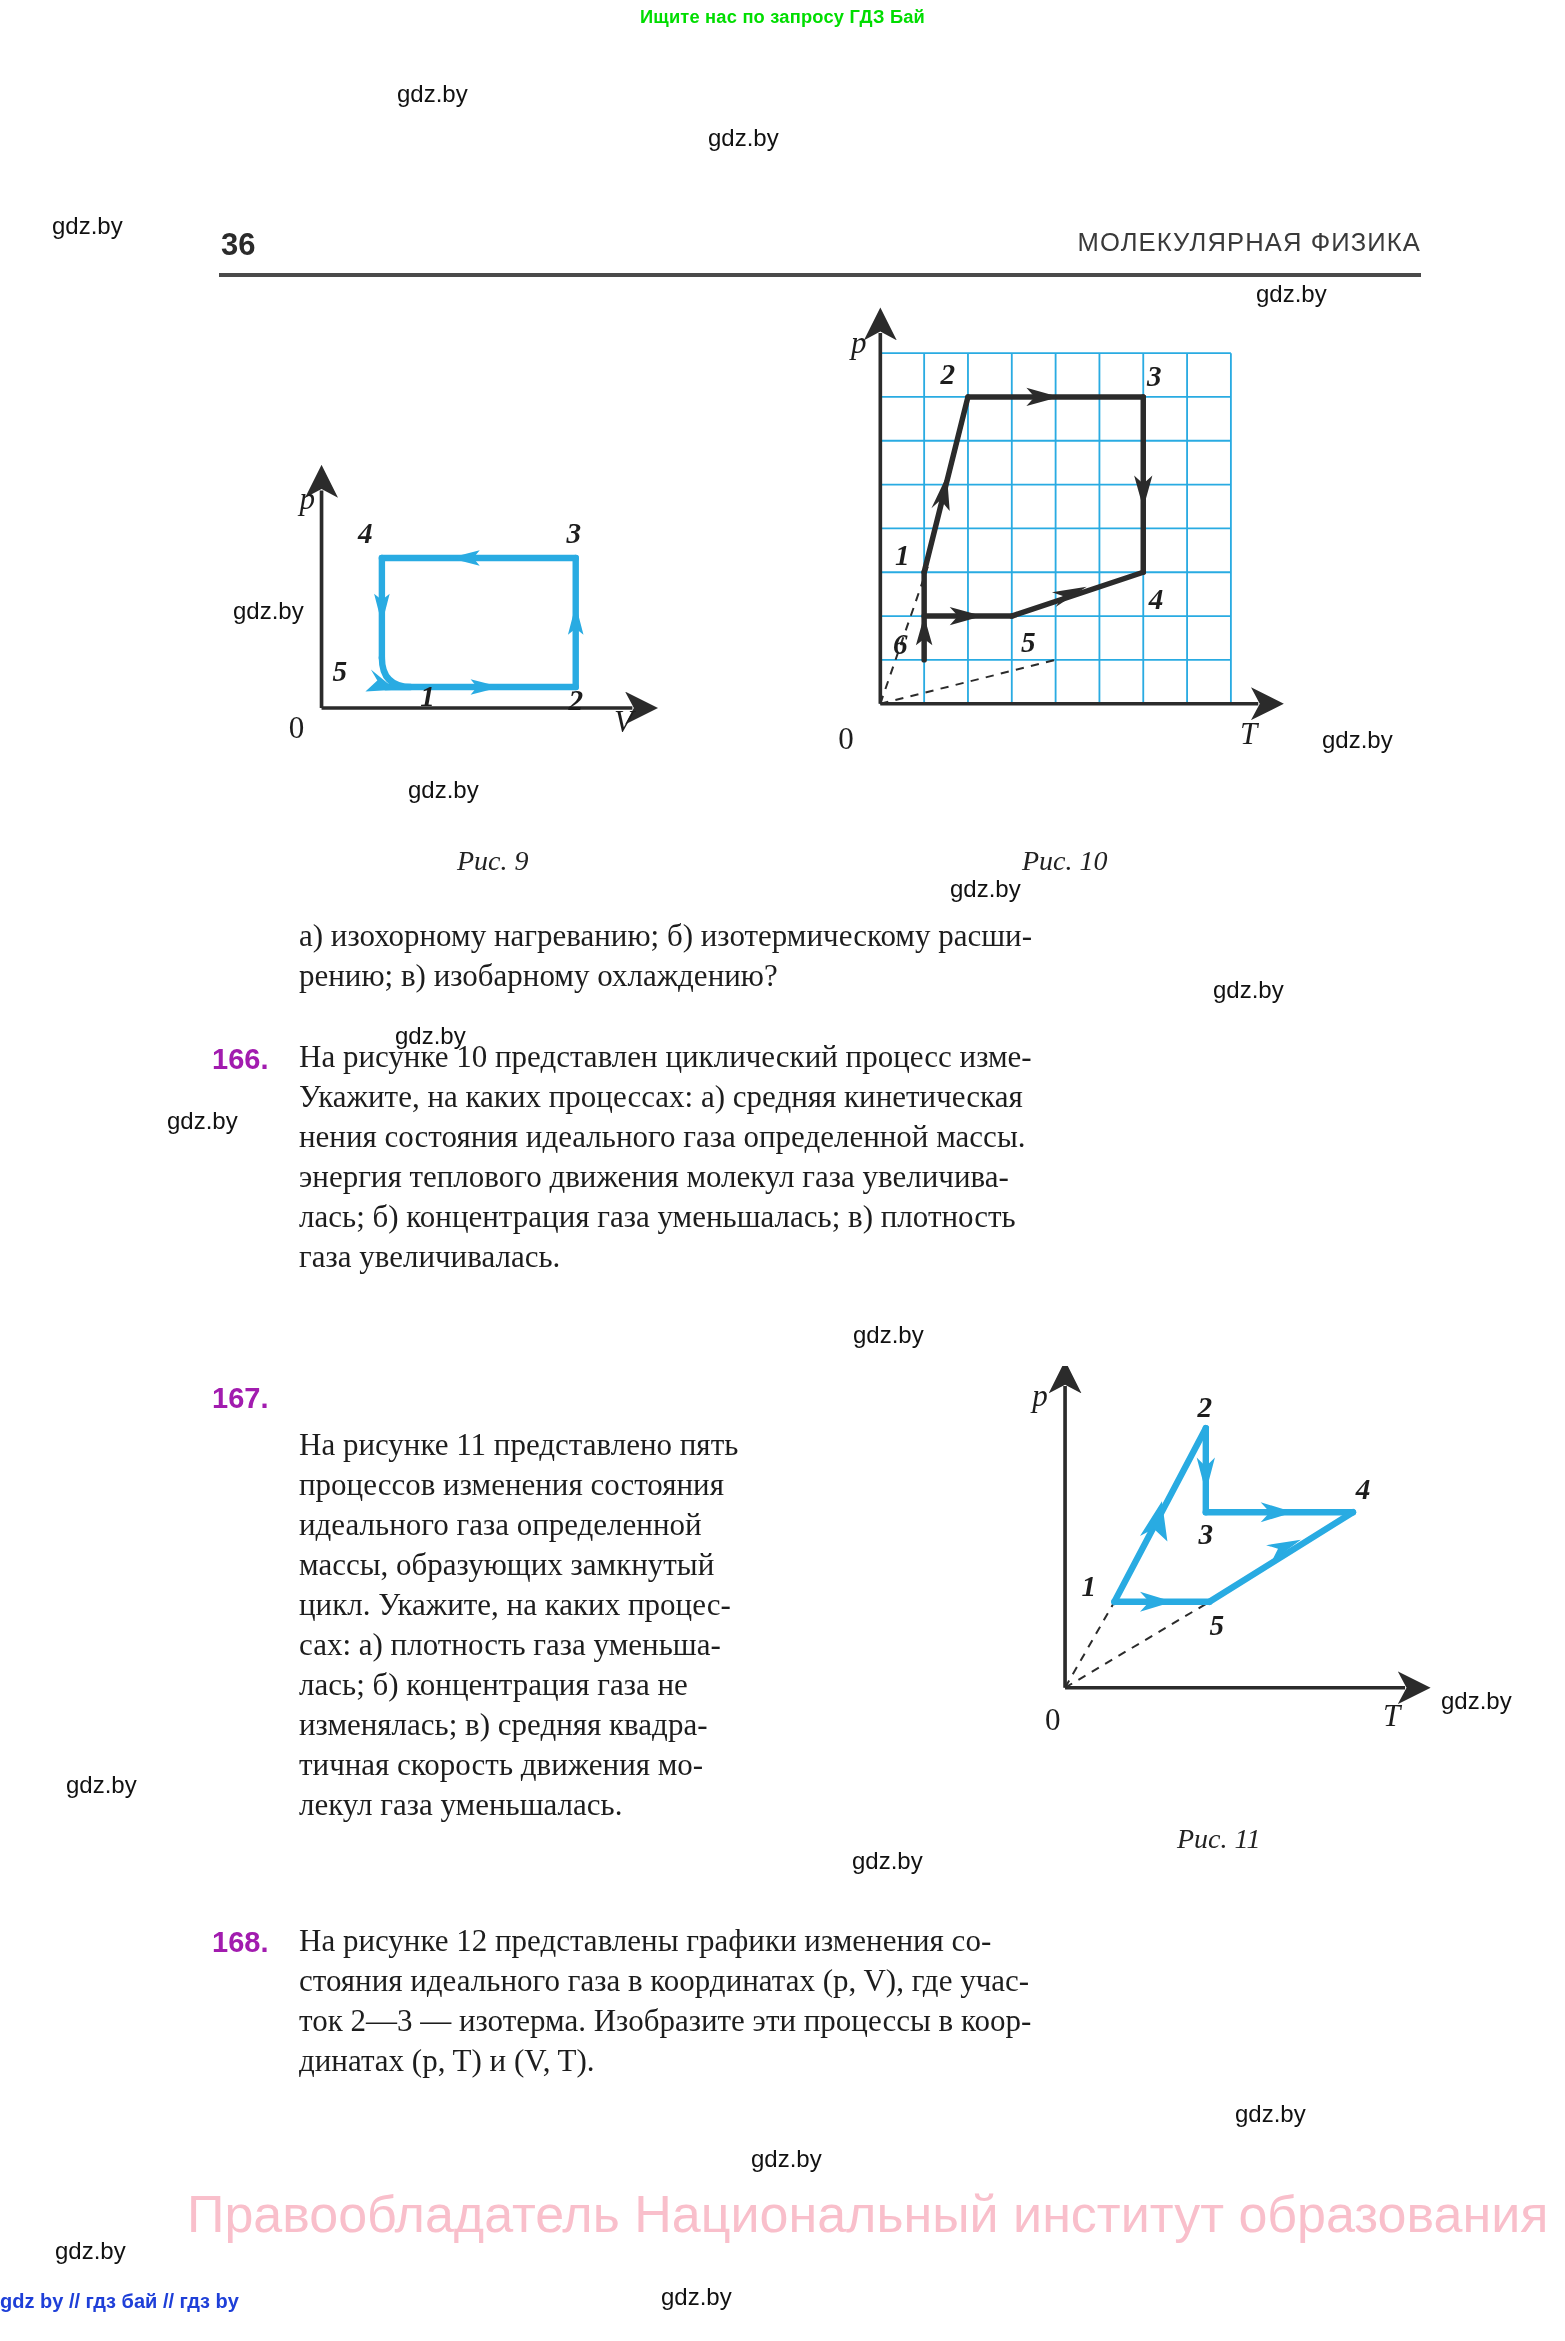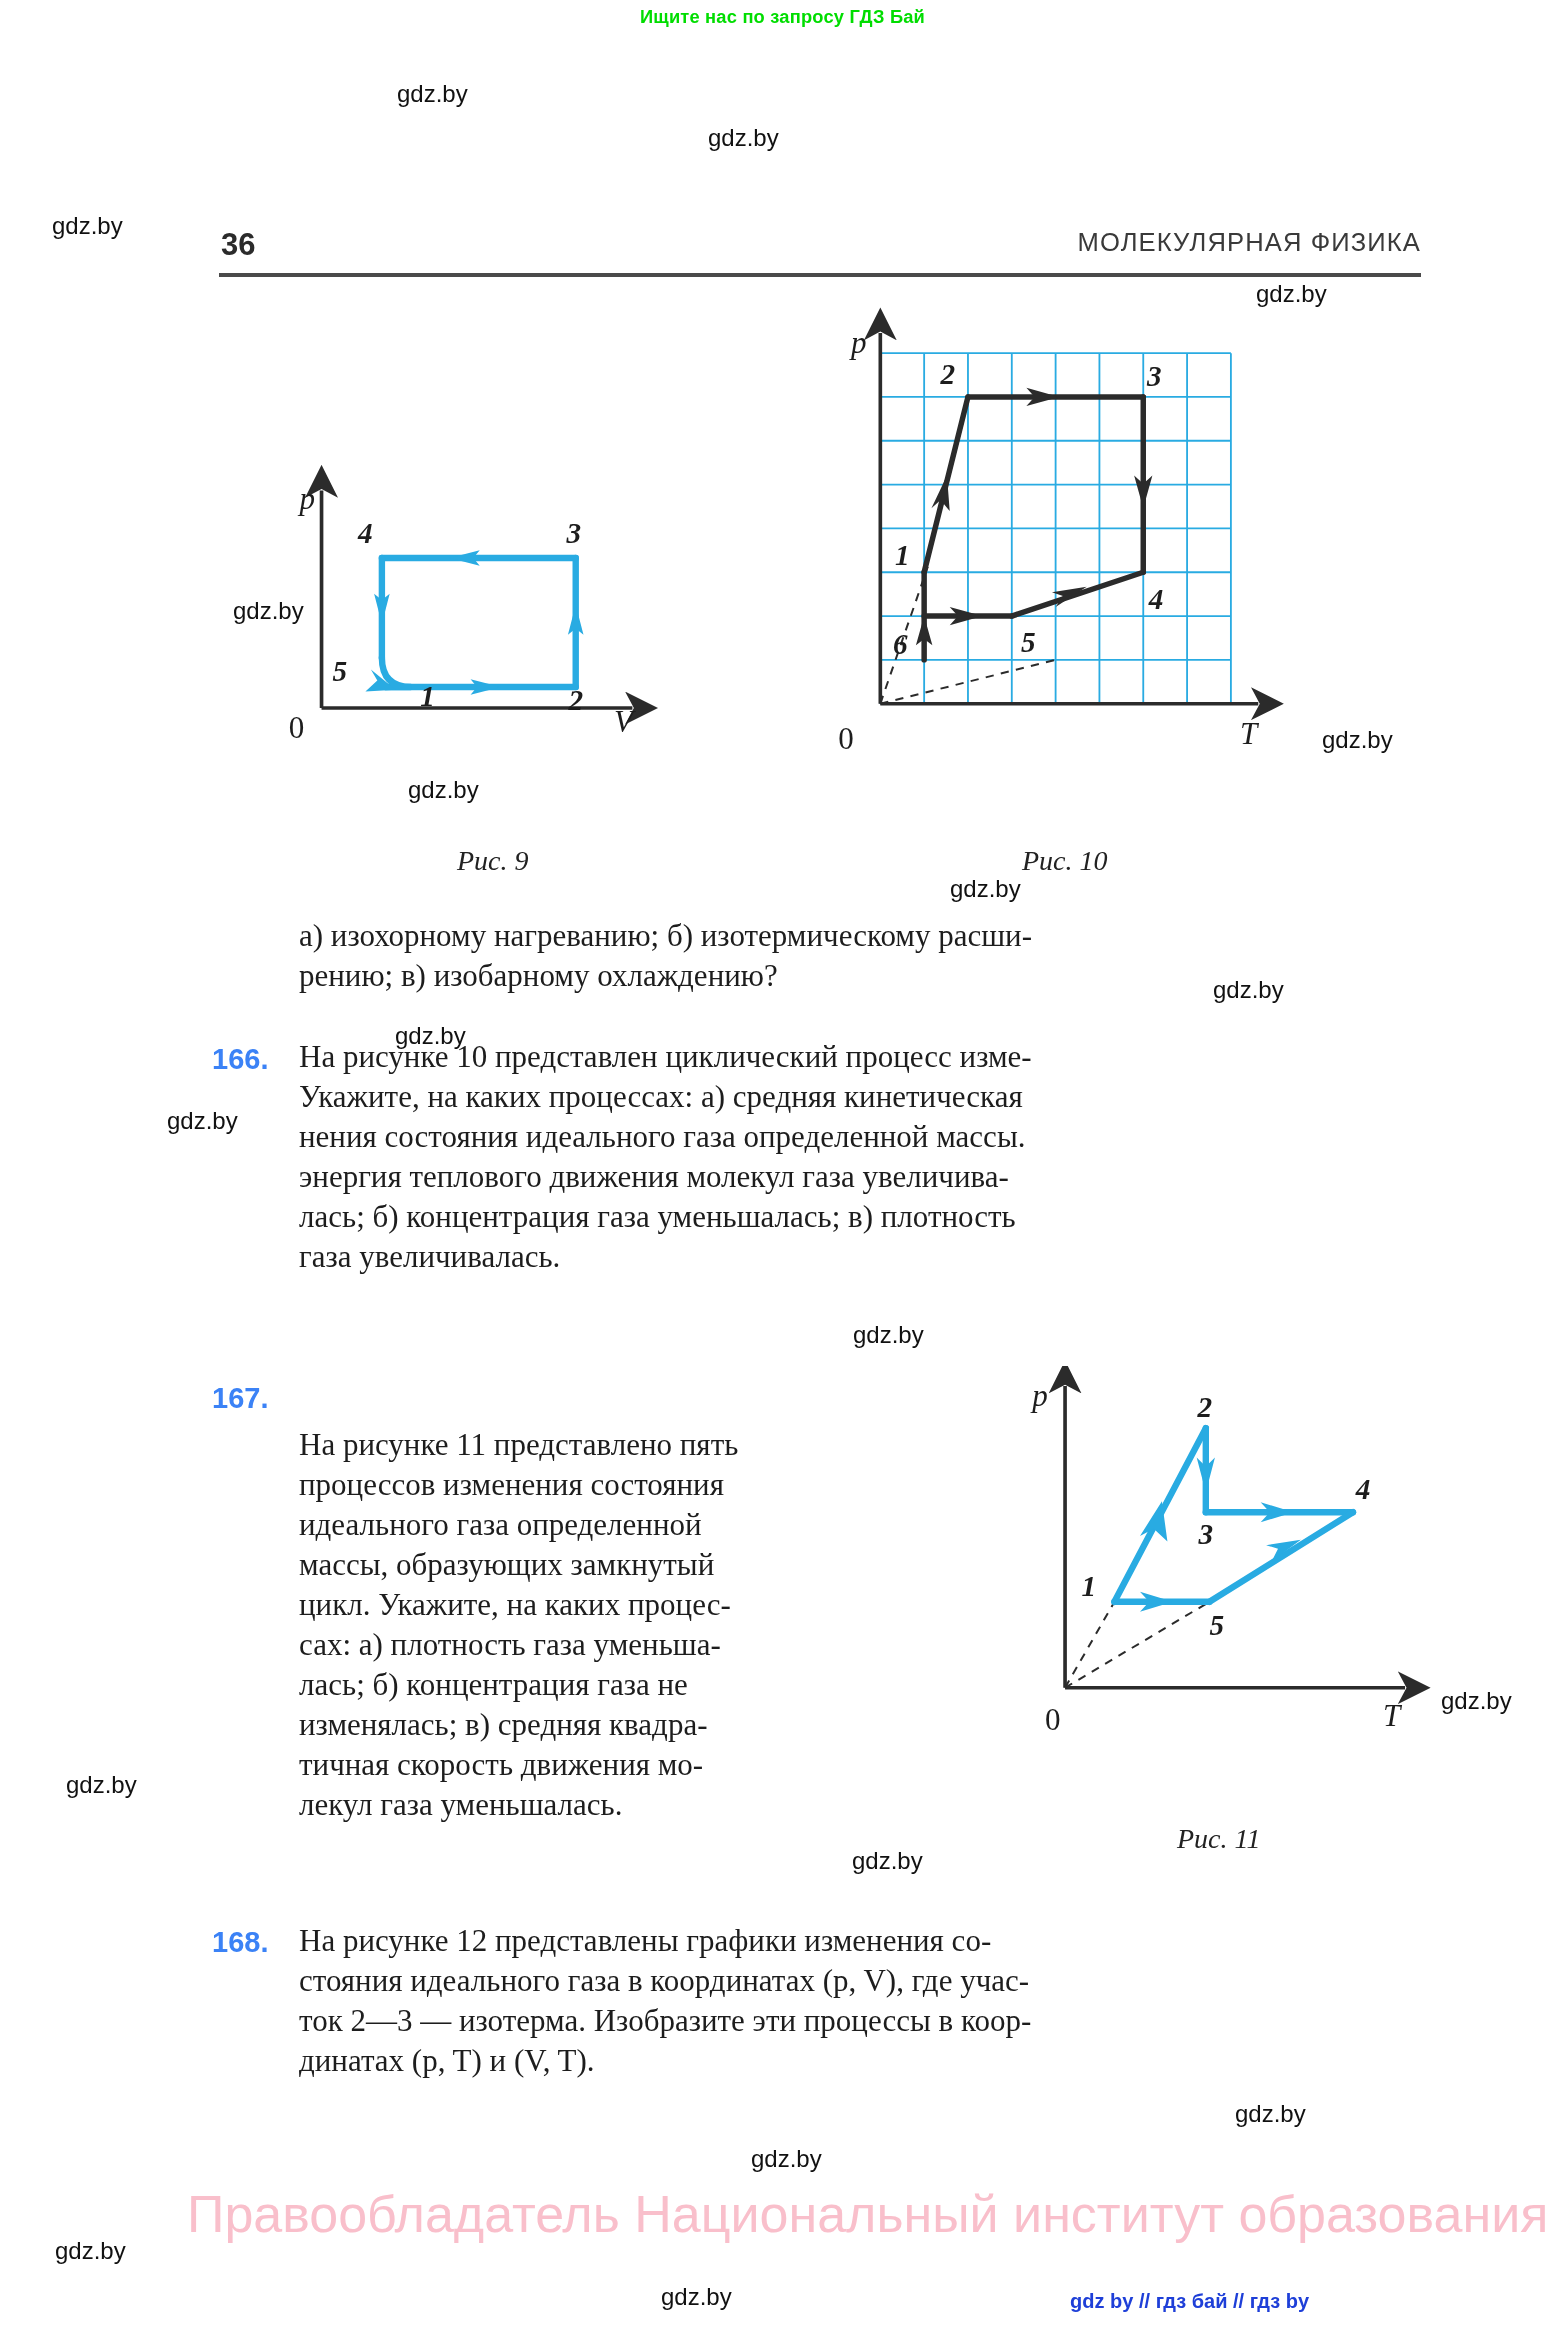--- a/index.html
+++ b/index.html
@@ -61,32 +61,32 @@
     position:absolute;
     font-family:"Liberation Serif", serif;
     font-size:31px;
     color:#1d1d1d;
     line-height:40px;
     text-align:justify;
   }
   .tasknum{
     position:absolute;
     font-family:"Liberation Sans", sans-serif;
-    font-size:29px;font-weight:bold;color:#3b82f6;
+    font-size:29px;font-weight:bold;color:#a21caf;
     white-space:nowrap;
   }
   .tline{display:block;white-space:nowrap;}
   .tline.just{
     display:flex;justify-content:space-between;
   }
   .tline.just span{white-space:pre;}
 
   
   #footerline{
-    bottom:29px;left:0;width:1309px;text-align:right;
+    bottom:29px;left:0;width:1309px;text-align:left;
   }
 </style>
 </head>
 <body>
 
 <div class="abs" id="promo">Ищите нас по запросу ГДЗ Бай</div>
 
 <div class="abs" id="pageno">36</div>
 <div class="abs" id="chaptertitle">МОЛЕКУЛЯРНАЯ ФИЗИКА</div>
 <div class="abs" id="headrule"></div>

